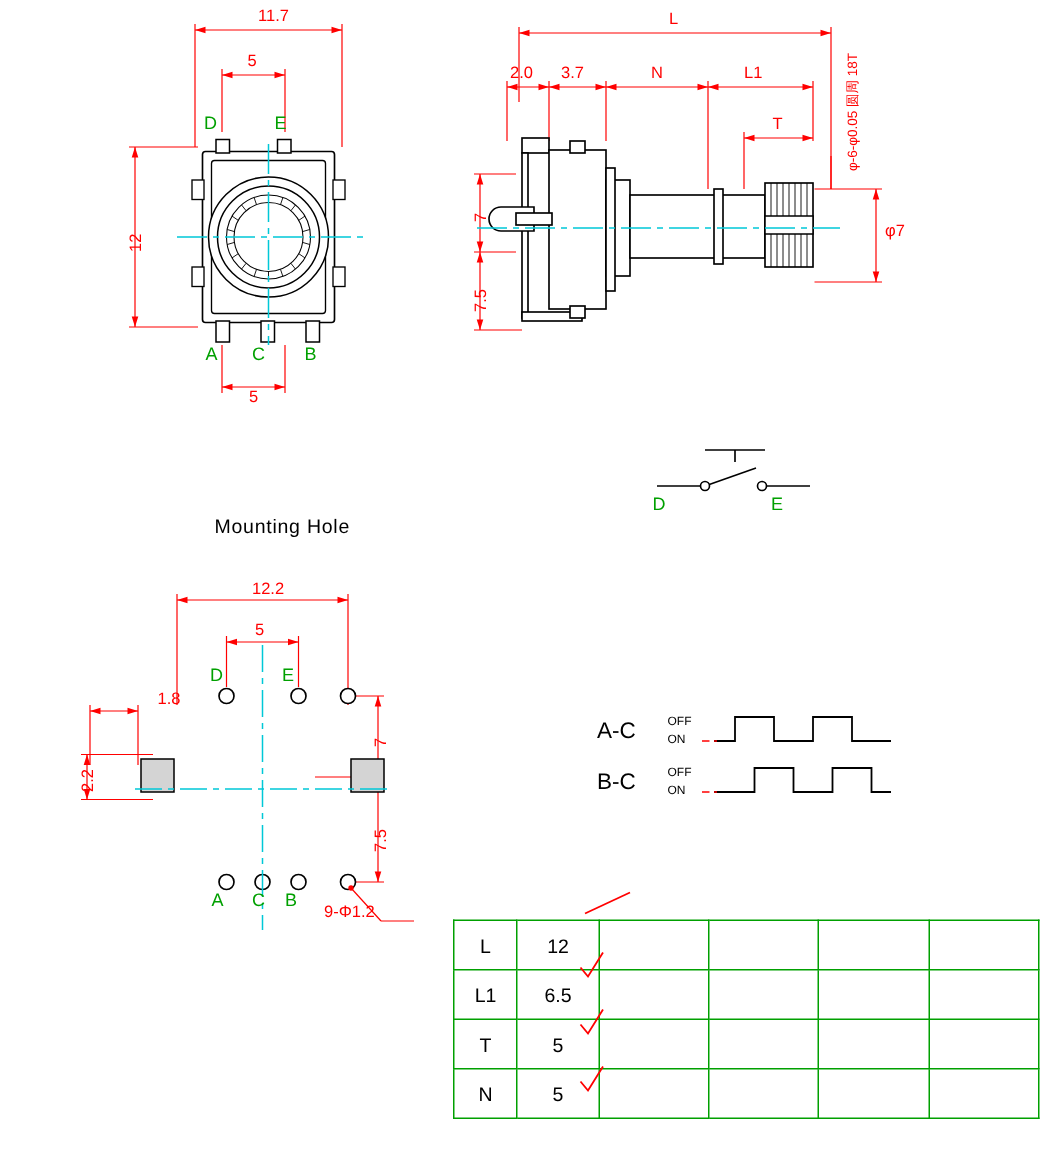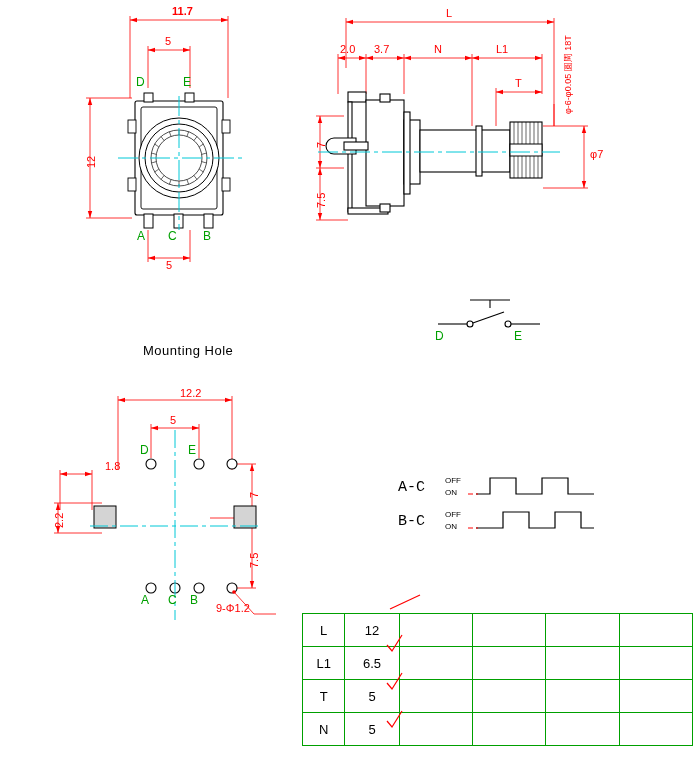--- a/index.html
+++ b/index.html
@@ -46,21 +46,21 @@
     color: #000000;
     font-size: 13px;
     font-family: "Liberation Sans", sans-serif;
     line-height: 1;
     white-space: nowrap;
     letter-spacing: 0.5px;
   }
   .sig-label {
     color: #000000;
     font-size: 15px;
-    font-family: Liberation Mono, monospace;
+    font-family: Liberation Sans, sans-serif;
     line-height: 1;
     white-space: nowrap;
   }
   .sig-state {
     color: #000000;
     font-size: 8px;
     font-family: "Liberation Sans", sans-serif;
     line-height: 1.35;
     white-space: nowrap;
   }
@@ -166,21 +166,21 @@
         <rect x="104" y="206" width="9" height="14"></rect>
         <rect x="134" y="206" width="9" height="14"></rect>
         <rect x="164" y="206" width="9" height="14"></rect>
       </g>
 
       <g stroke="#00c8d7" stroke-width="1" fill="none" stroke-dasharray="20,4,4,4">
         <line x1="78" y1="150" x2="202" y2="150"></line>
         <line x1="139" y1="88" x2="139" y2="222"></line>
       </g>
     </svg>
-    <div class="abs dim-text" style="left:132px; top:-2px;font-weight:bold;">11.7</div>
+    <div class="abs dim-text" style="left:132px; top:-2px;">11.7</div>
     <div class="abs dim-text" style="left:125px; top:28px;">5</div>
     <div class="abs dim-text vert" style="left:46px; top:160px; transform:rotate(-90deg);">12</div>
     <div class="abs dim-text" style="left:126px; top:252px;">5</div>
     <div class="abs pin-label" style="left:96px; top:68px;">D</div>
     <div class="abs pin-label" style="left:143px; top:68px;">E</div>
     <div class="abs pin-label" style="left:97px; top:222px;">A</div>
     <div class="abs pin-label" style="left:128px; top:222px;">C</div>
     <div class="abs pin-label" style="left:163px; top:222px;">B</div>
   </div>
 
@@ -407,21 +407,21 @@
         <line x1="194" y1="222" x2="214" y2="244"></line>
         <line x1="214" y1="244" x2="236" y2="244"></line>
       </g>
       <circle cx="194" cy="222" r="1.8" fill="#ff0000"></circle>
 
       <g stroke="#00c8d7" stroke-width="1" fill="none" stroke-dasharray="18,4,4,4">
         <line x1="50" y1="156" x2="220" y2="156"></line>
         <line x1="135" y1="60" x2="135" y2="250"></line>
       </g>
     </svg>
-    <div class="abs dim-text" style="left:140px; top:18px;">12.2</div>
+    <div class="abs dim-text" style="left:128px; top:18px;">12.2</div>
     <div class="abs dim-text" style="left:130px; top:45px;">5</div>
     <div class="abs dim-text" style="left:25px; top:91px;margin-left:40px;">1.8</div>
     <div class="abs dim-text vert" style="left:14px; top:158px; transform:rotate(-90deg); transform-origin:0 0;">2.2</div>
     <div class="abs dim-text vert" style="left:209px; top:128px; transform:rotate(-90deg); transform-origin:0 0;">7</div>
     <div class="abs dim-text vert" style="left:209px; top:198px; transform:rotate(-90deg); transform-origin:0 0;">7.5</div>
     <div class="abs dim-text" style="left:176px; top:233px;">9-Φ1.2</div>
     <div class="abs pin-label" style="left:100px; top:74px;">D</div>
     <div class="abs pin-label" style="left:148px; top:74px;">E</div>
     <div class="abs pin-label" style="left:101px; top:224px;">A</div>
     <div class="abs pin-label" style="left:128px; top:224px;">C</div>

